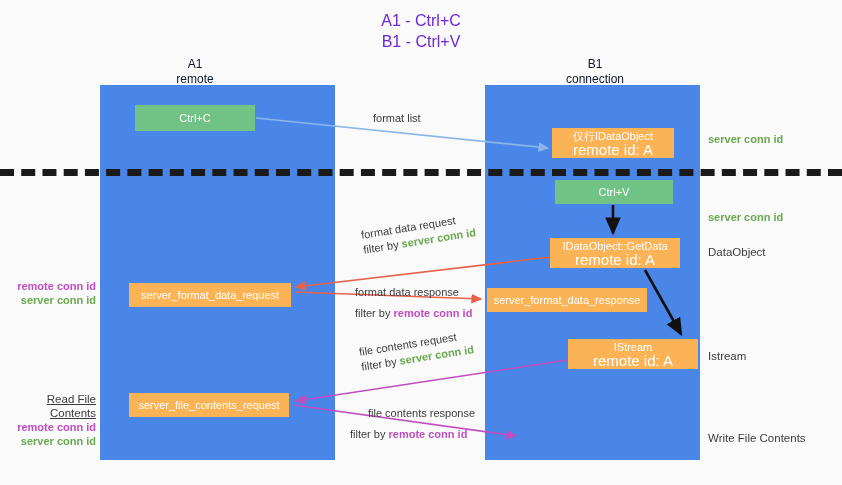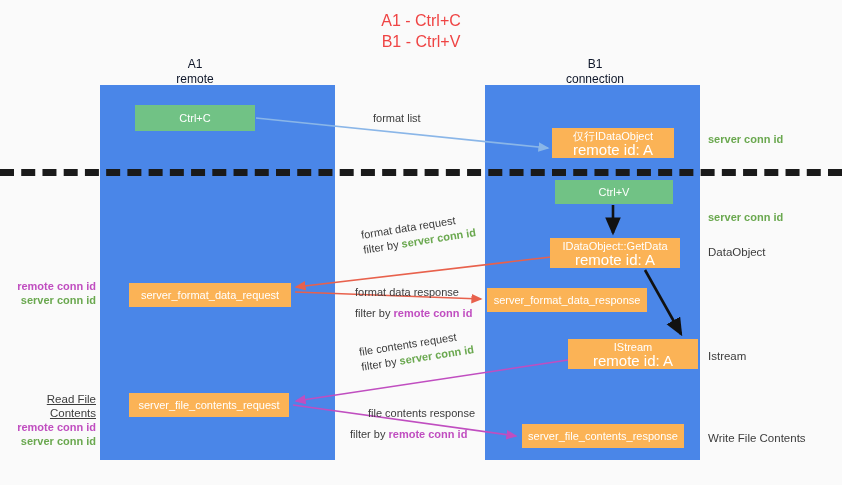--- a/index.html
+++ b/index.html
@@ -9,21 +9,21 @@
     font-family:"Liberation Sans", sans-serif;
     position:relative;overflow:hidden;
     -webkit-font-smoothing:antialiased;
   }
   .stage{position:absolute;left:0;top:0;width:842px;height:485px;}
   .abs{position:absolute;}
 
   
   #title{
     left:0;top:10px;width:842px;text-align:center;
-    font-size:16px;color:#ef4444;line-height:21px;
+    font-size:16px;color:#6d28d9;line-height:21px;
   }
 
   
   .lane-head{
     text-align:center;font-size:12px;color:#0f172a;line-height:15px;
   }
   #lane-head-a{left:120px;top:57px;width:150px;}
   #lane-head-b{left:520px;top:57px;width:150px;}
 
   
@@ -171,23 +171,20 @@
 
   <div class="abs box orange" id="box-istream">
     <div>IStream</div>
     <div class="l2">remote id: A</div>
   </div>
 
   <div class="abs box orange" id="box-sfcreq">
     <div>server_file_contents_request</div>
   </div>
 
-  <div class="abs box orange" id="box-sfcresp">
-    <div>server_file_contents_response</div>
-  </div>
 
   <div class="abs conn-lab" id="lab-formatlist">
     <span>format list</span>
   </div>
 
   <div class="abs conn-lab" id="lab-fdreq">
     <span>format data request</span>
     <span class="l2"><span>filter by </span><span class="green-t">server conn id</span></span>
   </div>
 

